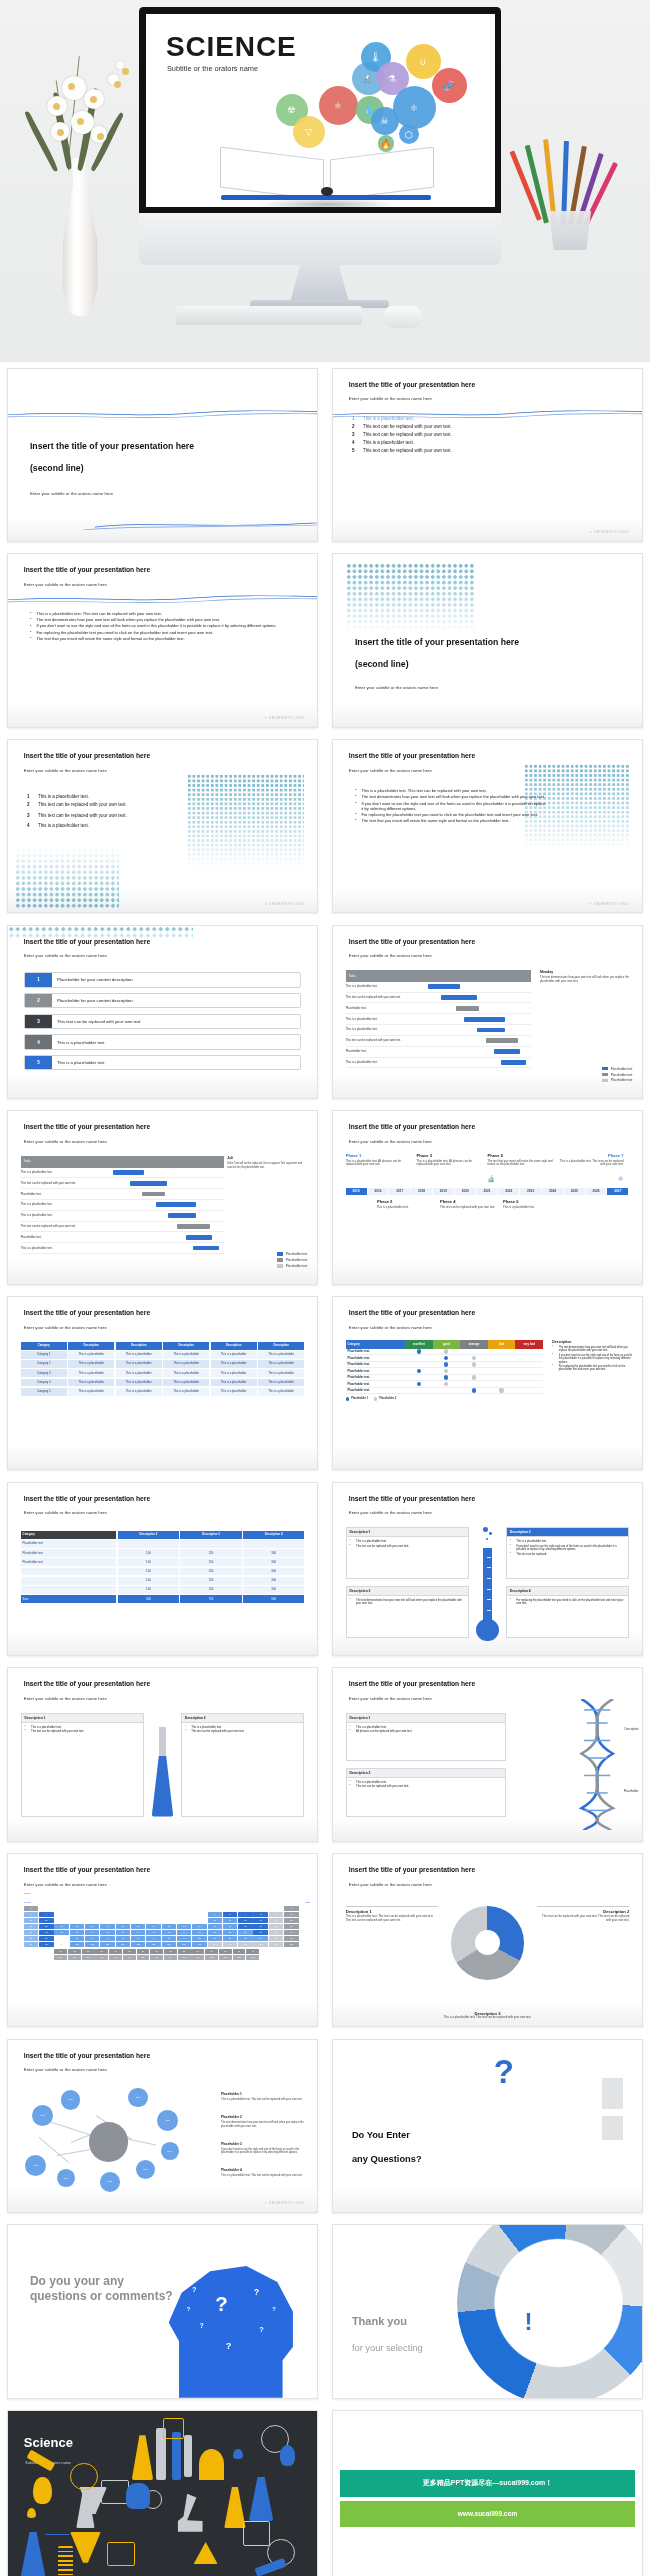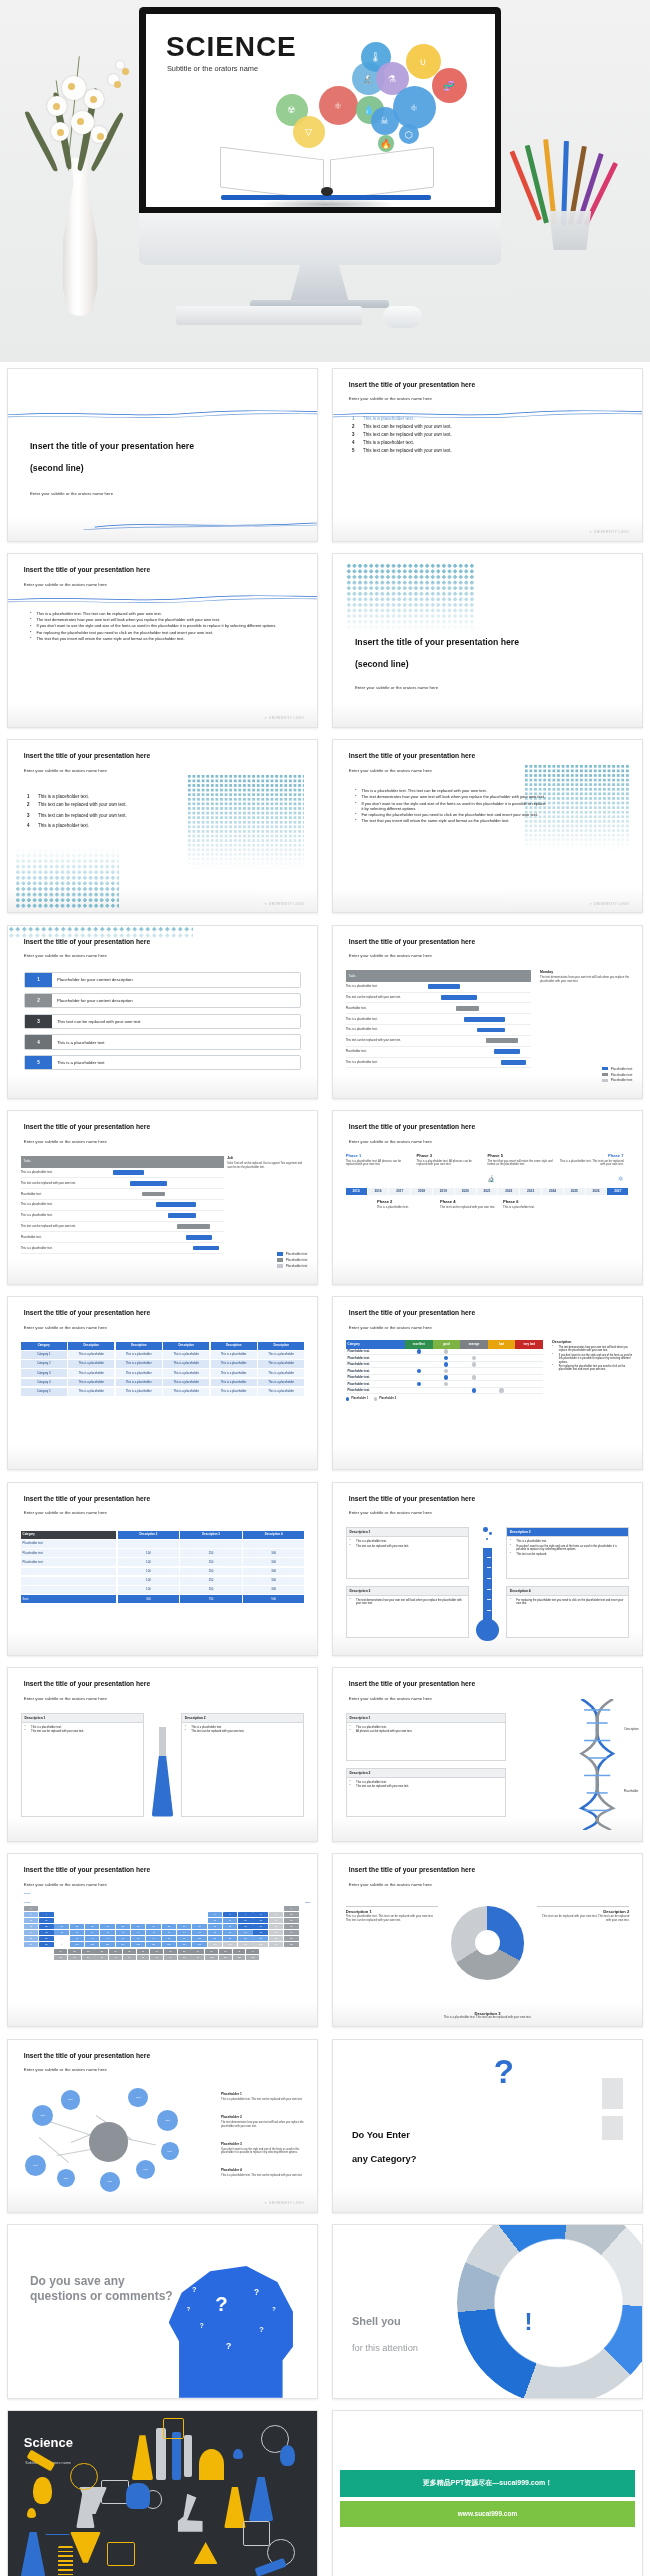--- a/index.html
+++ b/index.html
@@ -1233,45 +1233,45 @@
         <div class="s-logo">UNIVERSITY LOGO</div>
       </div>
     </div>
 
     <div class="cell">
       <div class="slide band">
         <div class="qmark" style="left:52%; top:8%; font-size:33px;">?</div>
         <div class="graybox" style="top:22%; width:7%; height:18%;"></div>
         <div class="graybox" style="top:44%; width:7%; height:14%;"></div>
         <div class="qtitle">Do You Enter</div>
-        <div class="qtitle" style="top:66%;">any Category?</div>
+        <div class="qtitle" style="top:66%;">any Questions?</div>
       </div>
     </div>
 
     <div class="cell">
       <div class="slide">
-        <div class="bigq" style="width:48%;">Do you save any questions or comments?</div>
+        <div class="bigq" style="width:48%;">Do you your any questions or comments?</div>
         <div class="head-silhouette">
           <span class="hq" style="left:36%; top:22%; font-size:20.4px;">?</span>
           <span class="hq" style="left:18%; top:16%; font-size:7.4px;">?</span>
           <span class="hq" style="left:66%; top:18%; font-size:8.4px;">?</span>
           <span class="hq" style="left:24%; top:44%; font-size:6.5px;">?</span>
           <span class="hq" style="left:70%; top:46%; font-size:7.4px;">?</span>
           <span class="hq" style="left:44%; top:58%; font-size:9.3px;">?</span>
           <span class="hq" style="left:14%; top:32%; font-size:5.6px;">?</span>
           <span class="hq" style="left:80%; top:32%; font-size:5.6px;">?</span>
         </div>
       </div>
     </div>
 
     <div class="cell">
       <div class="slide">
         <div class="techarc"></div>
-        <div class="thanks1">Shell you</div>
-        <div class="thanks2">for this attention</div>
+        <div class="thanks1">Thank you</div>
+        <div class="thanks2">for your selecting</div>
         <div class="excl">!</div>
       </div>
     </div>
 
     <div class="cell">
       <div class="slide dark-sci">
         <div class="ds-title">Science</div>
         <div class="ds-sub">Subtitle or the orators name</div>
         <div class="ds-icons">
           <i class="ds-ic" style="left:48%; top:10%; width:3%; height:30%; background:#c9ccd0"></i>

